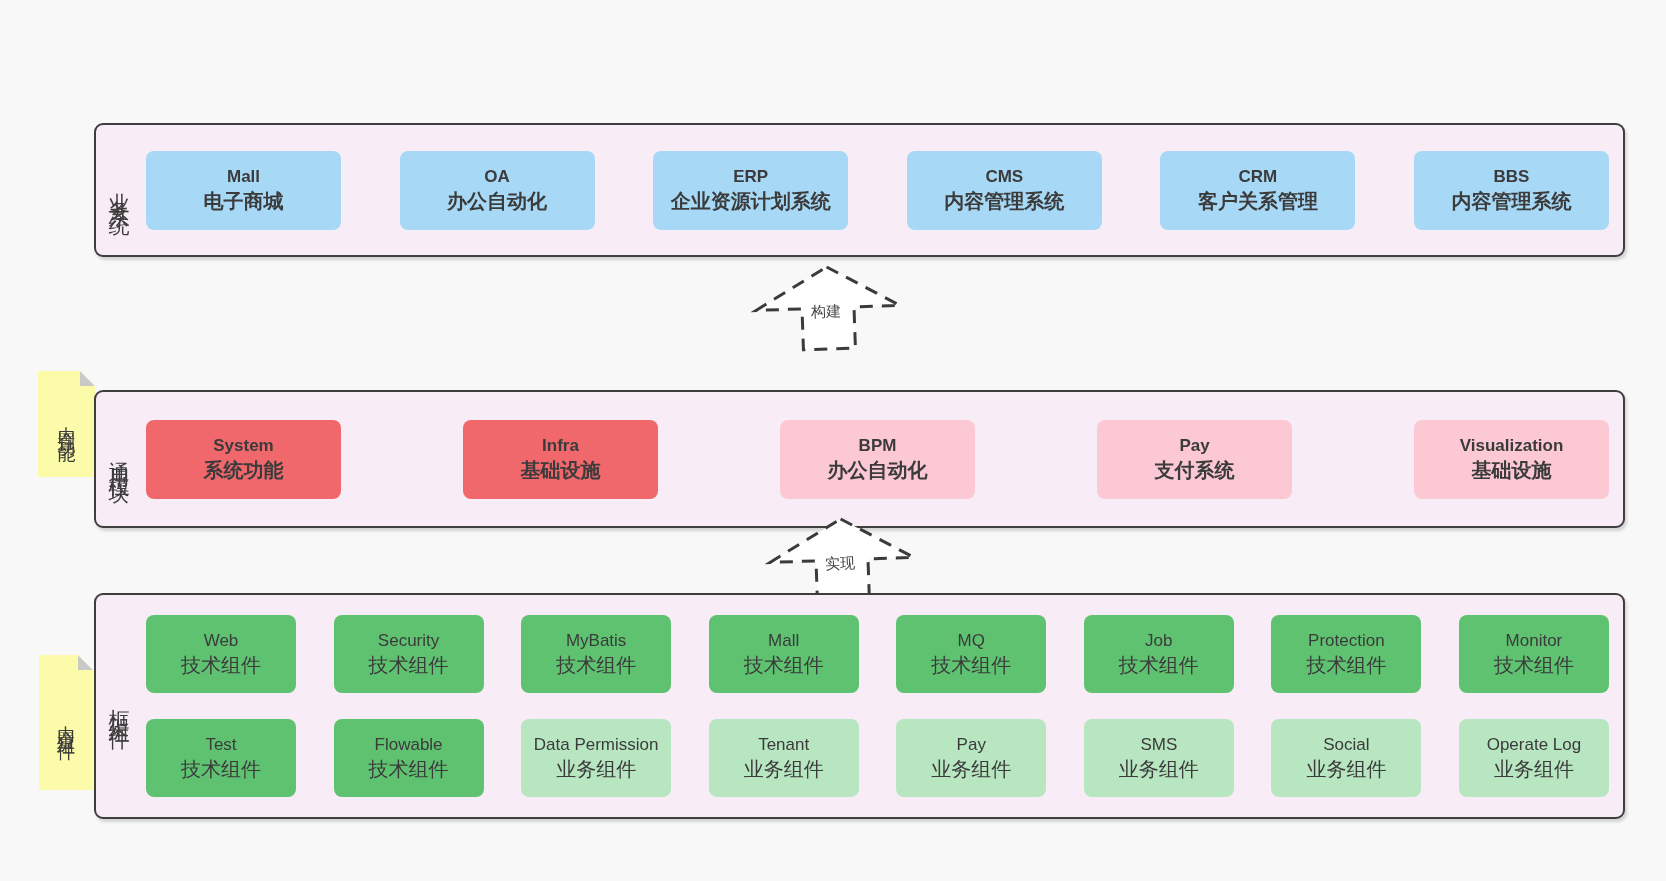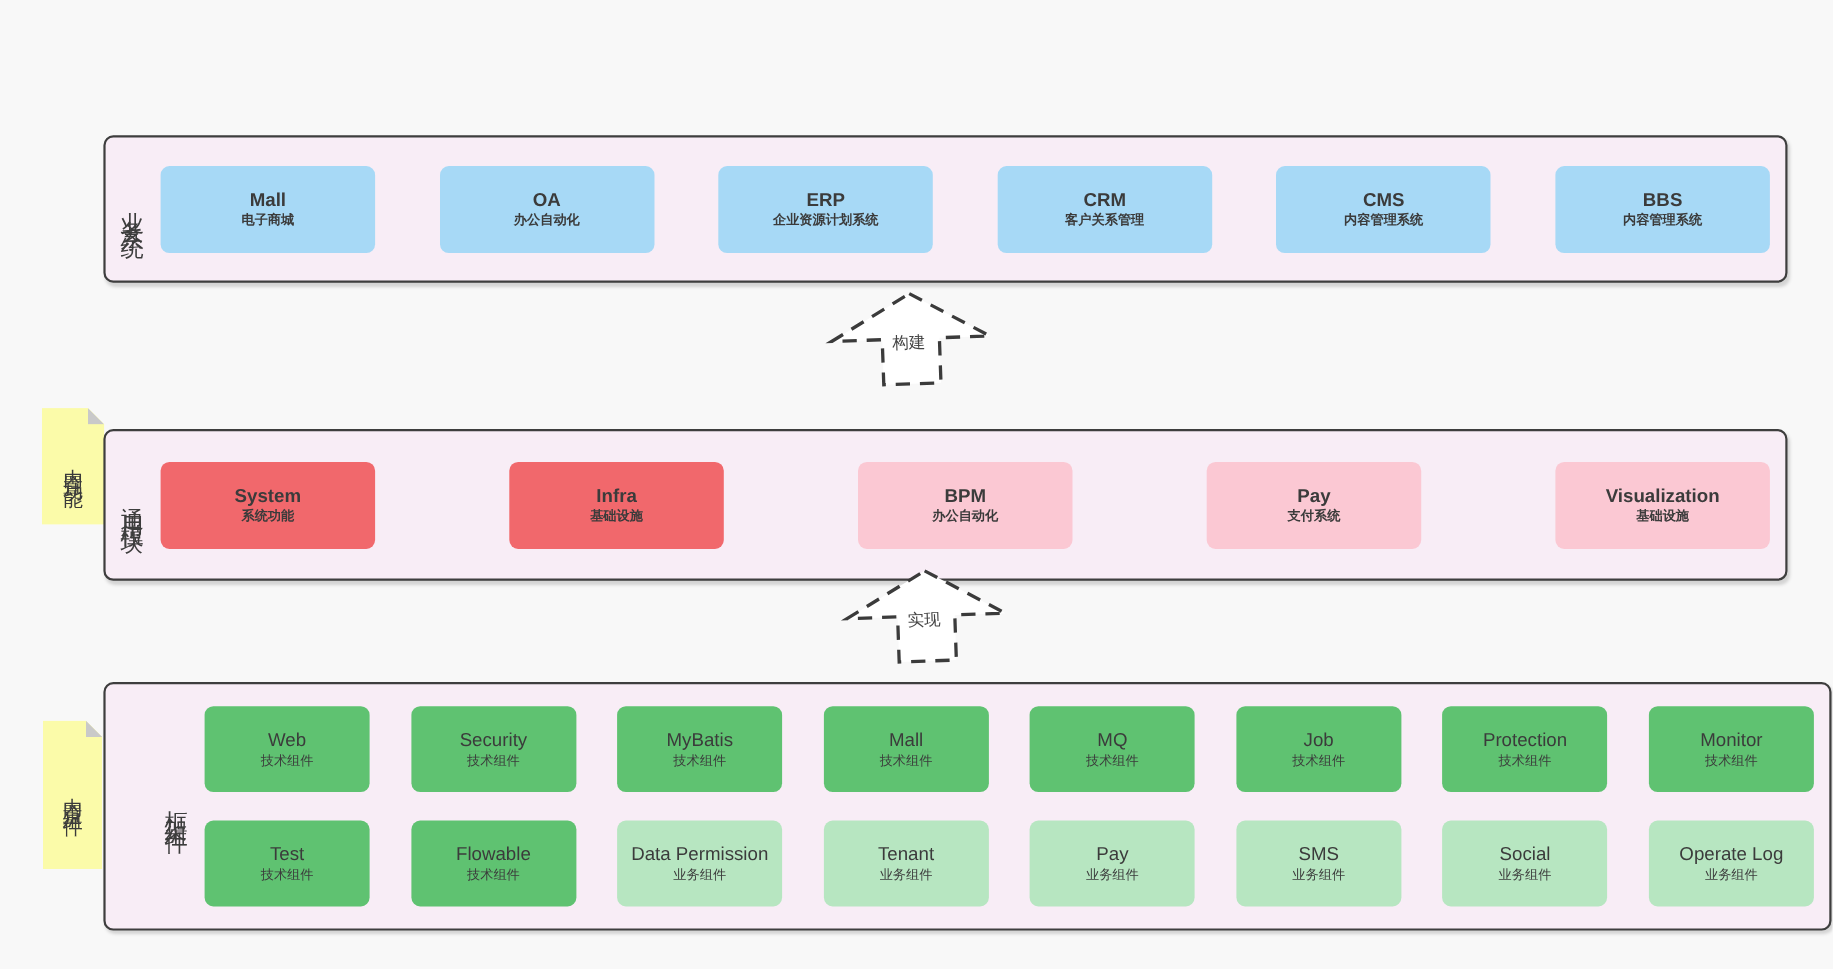--- a/index.html
+++ b/index.html
@@ -30,21 +30,21 @@
   }
   .row{display:flex;justify-content:space-between;align-items:center;}
   .box{
     border-radius:8px;display:flex;flex-direction:column;
     align-items:center;justify-content:center;text-align:center;
     line-height:1.32;
   }
   .wide{width:195px;height:79px;font-weight:bold;}
   .narrow{width:150px;height:78px;}
   .bt{font-size:17px;}
-  .bs{font-size:12px;}
+  .bs{font-size:20px;}
   .v-blue{background:#a7d9f6;}
   .v-red{background:#f1686c;}
   .v-pink{background:#fbc8d3;}
   .v-green{background:#5fc271;}
   .v-lightgreen{background:#b7e6c1;}
   .arrow{position:absolute;width:160px;height:88px;}
   .arrow svg{position:absolute;left:0;top:0;}
   .arrow-label{
     position:absolute;left:50%;top:46px;transform:translate(-50%,-40%);
     background:#ffffff;padding:0 3px;font-size:15px;color:#444;
@@ -58,21 +58,21 @@
   .fold{
     position:absolute;top:0;right:0;width:15px;height:15px;
     background:#c9c9c9;clip-path:polygon(0 0,100% 100%,0 100%);
   }
   .sticky-text{
     writing-mode:vertical-rl;text-orientation:upright;
     font-size:18px;letter-spacing:6px;color:#3a3a3a;
   }
   #panel1{top:123px;height:130px;}
   #panel2{top:390px;height:134px;}
-  #panel3{top:620px;height:222px;padding-left:40px;}
+  #panel3{top:593px;height:222px;}
   #sticky1{left:38px;top:371px;width:57px;height:106px;}
   #sticky2{left:39px;top:655px;width:54px;height:135px;}
   #arrow1{left:746px;top:264px;transform:rotate(-2deg);}
   #arrow2{left:760px;top:516px;transform:rotate(-2deg);}
 </style>
 </head>
 <body>
 
 <div class="sticky" id="sticky1">
   <span class="fold"></span>
@@ -92,26 +92,26 @@
     </div>
     <div class="box wide v-blue">
       <div class="bt">OA</div>
       <div class="bs">办公自动化</div>
     </div>
     <div class="box wide v-blue">
       <div class="bt">ERP</div>
       <div class="bs">企业资源计划系统</div>
     </div>
     <div class="box wide v-blue">
+      <div class="bt">CMS</div>
+      <div class="bs">内容管理系统</div>
+    </div>
+    <div class="box wide v-blue">
       <div class="bt">CRM</div>
       <div class="bs">客户关系管理</div>
-    </div>
-    <div class="box wide v-blue">
-      <div class="bt">CMS</div>
-      <div class="bs">内容管理系统</div>
     </div>
     <div class="box wide v-blue">
       <div class="bt">BBS</div>
       <div class="bs">内容管理系统</div>
     </div>
   </div>
 </div>
 
 <div class="arrow" id="arrow1">
   <svg width="160" height="88" viewBox="0 0 160 88">

